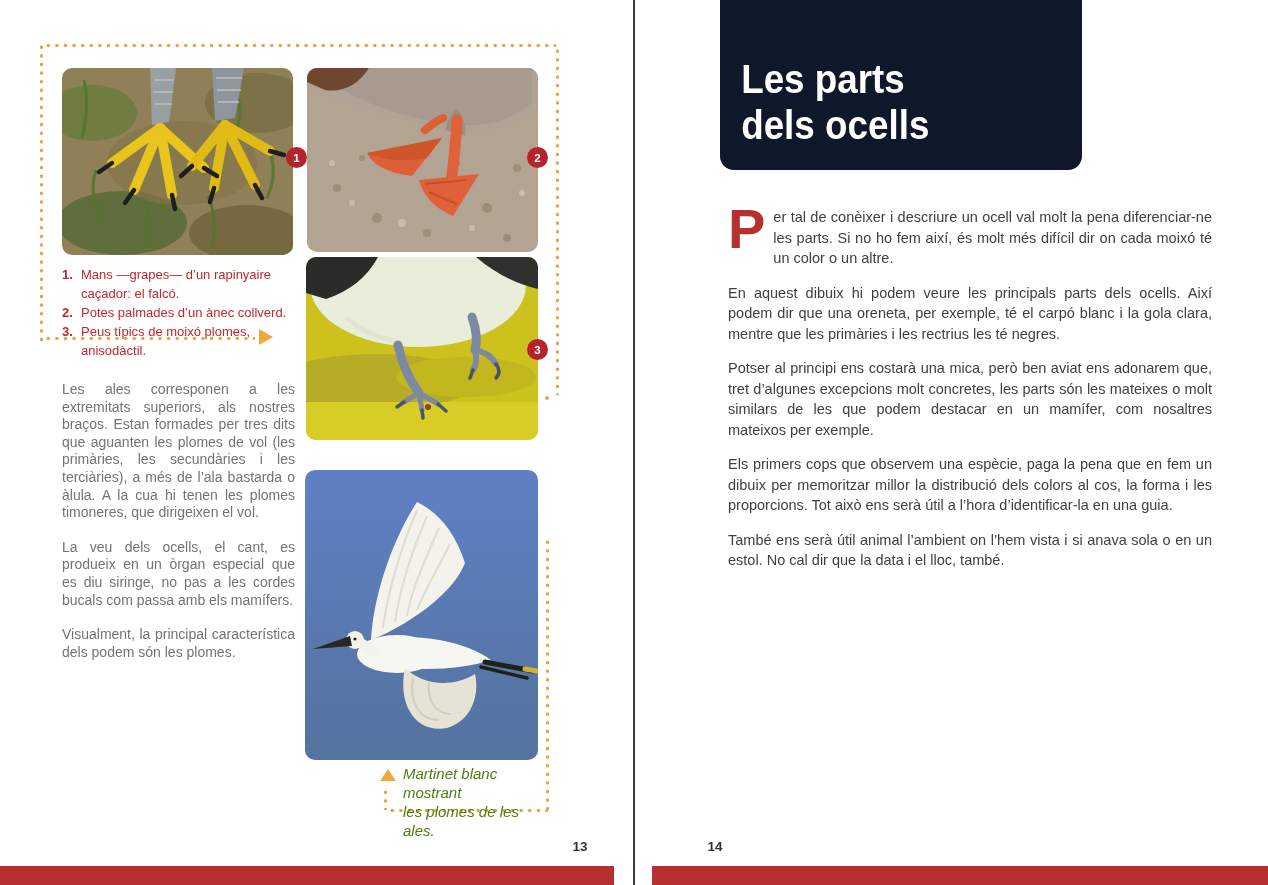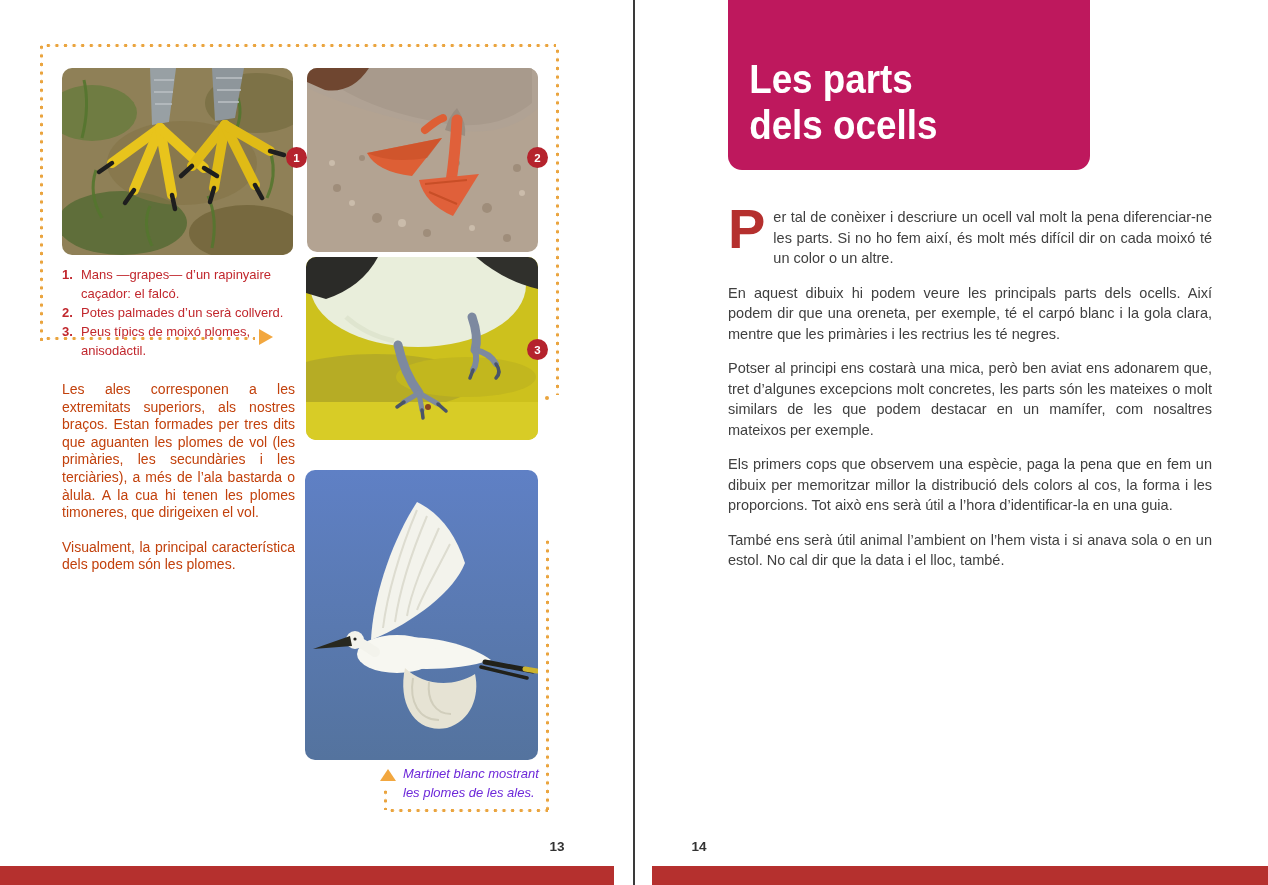--- a/index.html
+++ b/index.html
@@ -31,33 +31,33 @@
       font-weight:bold;font-size:11.5px;display:flex;align-items:center;justify-content:center;z-index:5;}
 
   
   .cap-list{position:absolute;left:62px;top:265px;width:238px;font-size:13px;line-height:19px;color:#c1272d;}
   .cap-item{display:flex;}
   .cap-num{flex:none;width:19px;font-weight:bold;}
   .cap-text{}
 
   
   .body-col{position:absolute;left:62px;top:381px;width:233px;font-size:14px;line-height:17.6px;
-      text-align:justify;color:#c2410c;}
+      text-align:justify;color:#737373;}
   .body-col p{margin:0 0 17px 0;}
 
   
-  .egret-cap{position:absolute;left:403px;top:764px;width:150px;font-size:13px;line-height:19px;
-      font-style:italic;color:#6d28d9;}
+  .egret-cap{position:absolute;left:403px;top:764px;width:150px;font-size:15px;line-height:19px;
+      font-style:italic;color:#4d7c0f;}
   .egret-cap span{display:block;}
 
   .pagenum{position:absolute;top:839px;width:44px;text-align:center;font-size:13.5px;font-weight:bold;color:#333;}
   .footer-bar{position:absolute;top:866px;height:19px;background:#b5302e;}
 
   
-  .title-block{position:absolute;left:91px;top:0;width:362px;height:170px;background:#be185d;
+  .title-block{position:absolute;left:83px;top:0;width:362px;height:170px;background:#0f172a;
       border-radius:0 0 14px 14px;}
   .title-text{padding:56px 0 0 23px;color:#ffffff;font-weight:bold;font-size:40px;line-height:46px;
       transform:scaleX(0.92);transform-origin:left top;white-space:nowrap;}
   .rp-col{position:absolute;left:91px;top:207px;width:484px;font-size:14.5px;line-height:20.5px;
       text-align:justify;color:#404040;}
   .rp-col p{margin:0 0 14px 0;}
   .dropcap{float:left;color:#b5302e;font-weight:bold;font-size:56px;line-height:40px;padding:2px 8px 0 0;}
 </style>
 </head>
 <body>
@@ -193,30 +193,31 @@
     <div class="badge" style="left:527px;top:147px;">2</div>
     <div class="badge" style="left:527px;top:339px;">3</div>
 
     <div class="cap-list">
       <div class="cap-item">
         <span class="cap-num">1.</span>
         <span class="cap-text">Mans —grapes— d’un rapinyaire caçador: el falcó.</span>
       </div>
       <div class="cap-item">
         <span class="cap-num">2.</span>
-        <span class="cap-text">Potes palmades d’un serà collverd.</span>
+        <span class="cap-text">Potes palmades d’un ànec collverd.</span>
       </div>
       <div class="cap-item">
         <span class="cap-num">3.</span>
         <span class="cap-text">Peus típics de moixó plomes, anisodàctil.</span>
       </div>
     </div>
 
     <div class="body-col">
       <p>Les ales corresponen a les extremitats superiors, als nostres braços. Estan formades per tres dits que aguanten les plomes de vol (les primàries, les secundàries i les terciàries), a més de l’ala bastarda o àlula. A la cua hi tenen les plomes timoneres, que dirigeixen el vol.</p>
+      <p>La veu dels ocells, el cant, es produeix en un òrgan especial que es diu siringe, no pas a les cordes bucals com passa amb els mamífers.</p>
       <p>Visualment, la principal característica dels podem són les plomes.</p>
     </div>
 
     <div class="photo" style="left:305px;top:470px;width:233px;height:290px;">
       <svg viewBox="0 0 233 290" preserveAspectRatio="none">
         <defs>
           <linearGradient id="sky" x1="0" y1="0" x2="0" y2="1">
             <stop offset="0" stop-color="#5f80c5"></stop>
               <stop offset="1" stop-color="#54739e"></stop>
           </linearGradient>
@@ -248,21 +249,21 @@
 
     <div class="dv" style="left:545px;top:538px;height:272px;"></div>
     <div class="dh" style="left:388px;top:808px;width:160px;"></div>
     <div class="dv" style="left:383px;top:788px;height:22px;"></div>
     <div class="tri-up" style="left:380px;top:769px;"></div>
     <div class="egret-cap">
       <span>Martinet blanc mostrant</span>
       <span>les plomes de les ales.</span>
     </div>
 
-    <div class="pagenum" style="left:535px;">13</div>
+    <div class="pagenum" style="left:558px;">13</div>
     <div class="footer-bar" style="left:0;width:614px;"></div>
   </div>
 
   <div class="divider"></div>
 
   <div class="page" id="page-right">
 
     <div class="title-block">
       <div class="title-text">
         <div>Les parts</div>
@@ -271,17 +272,17 @@
     </div>
 
     <div class="rp-col">
       <p><span class="dropcap">P</span><span>er tal de conèixer i descriure un ocell val molt la pena diferenciar-ne les parts. Si no ho fem així, és molt més difícil dir on cada moixó té un color o un altre.</span></p>
       <p>En aquest dibuix hi podem veure les principals parts dels ocells. Així podem dir que una oreneta, per exemple, té el carpó blanc i la gola clara, mentre que les primàries i les rectrius les té negres.</p>
       <p>Potser al principi ens costarà una mica, però ben aviat ens adonarem que, tret d’algunes excepcions molt concretes, les parts són les mateixes o molt similars de les que podem destacar en un mamífer, com nosaltres mateixos per exemple.</p>
       <p>Els primers cops que observem una espècie, paga la pena que en fem un dibuix per memoritzar millor la distribució dels colors al cos, la forma i les proporcions. Tot això ens serà útil a l’hora d’identificar-la en una guia.</p>
       <p>També ens serà útil animal l’ambient on l’hem vista i si anava sola o en un estol. No cal dir que la data i el lloc, també.</p>
     </div>
 
-    <div class="pagenum" style="left:40px;">14</div>
+    <div class="pagenum" style="left:56px;">14</div>
     <div class="footer-bar" style="left:15px;width:616px;"></div>
   </div>
 
 </div>
 
 </body></html>

